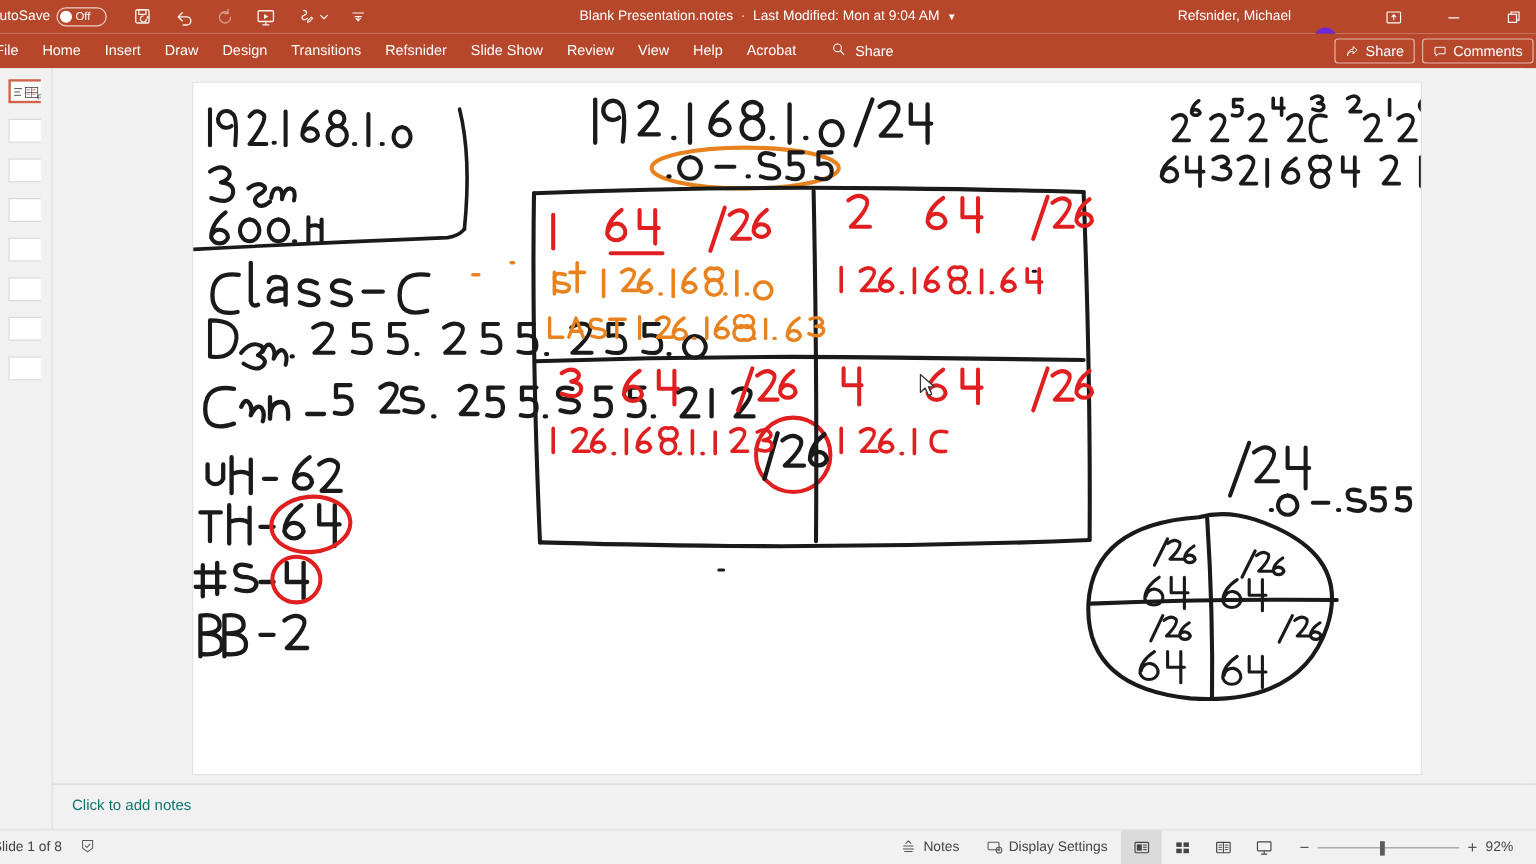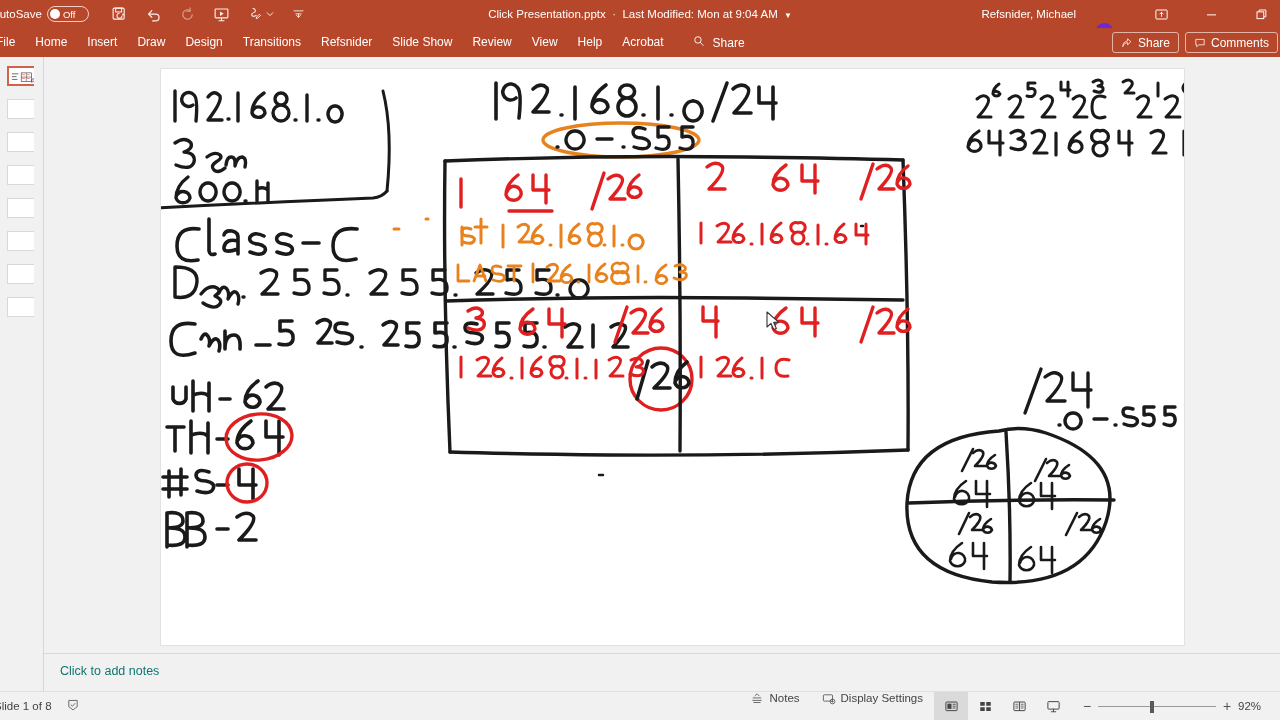--- a/index.html
+++ b/index.html
@@ -116,21 +116,21 @@
   
   .status {
     position: absolute; top: 691px; left: 0; width: 1280px; height: 29px;
     background: #f1f1f1; border-top: 1px solid #e0e0e0;
     display: flex; align-items: center; font-size: 11.5px; color: #444;
   }
   .status-left { display: flex; align-items: center; gap: 14px; padding-left: 0px; }
   .slide-count { margin-left: -6px; white-space: nowrap; }
   .status-right { margin-left: auto; display: flex; align-items: center; height: 29px; }
   .st-item {
-    display: flex; gap: 5px; padding: 0 11px; height: 29px;
+    display: flex; align-items: center; gap: 5px; padding: 0 11px; height: 29px;
     white-space: nowrap;
   }
   .viewbtn {
     width: 34px; height: 29px; display: flex; align-items: center; justify-content: center;
   }
   .viewbtn.active { background: #dadada; }
   .zoom-ctl { display: flex; align-items: center; gap: 0px; padding-left: 6px; }
   .zm-btn { width: 22px; text-align: center; font-size: 14px; color: #555; }
   .zoom-track {
     width: 118px; height: 29px; position: relative; display: flex; align-items: center;
@@ -196,21 +196,21 @@
           </svg>
       </span>
       <span class="tb-ico">
         <svg viewBox="0 0 20 20" width="15" height="15">
             <path d="M4 6.5h12M6.5 10.5h7M10 10.5v4.5M7.5 12.5L10 15.2l2.5-2.7" fill="none" stroke="#fff" stroke-width="1.2" stroke-linecap="round" stroke-linejoin="round"></path>
           </svg>
       </span>
     </div>
 
     <div class="title-center">
-      <span>Click Presentation.pptx</span>
+      <span>Blank Presentation.notes</span>
       <span style="opacity:.85">&nbsp;·&nbsp;</span>
       <span>Last Modified: Mon at 9:04 AM</span>
       <span class="caret">▼</span>
     </div>
 
     <div class="title-right">
       <span class="user-name">Refsnider, Michael</span>
       <span class="avatar">RM</span>
       <span class="wbtn">
         <svg viewBox="0 0 20 20" width="15" height="15">

